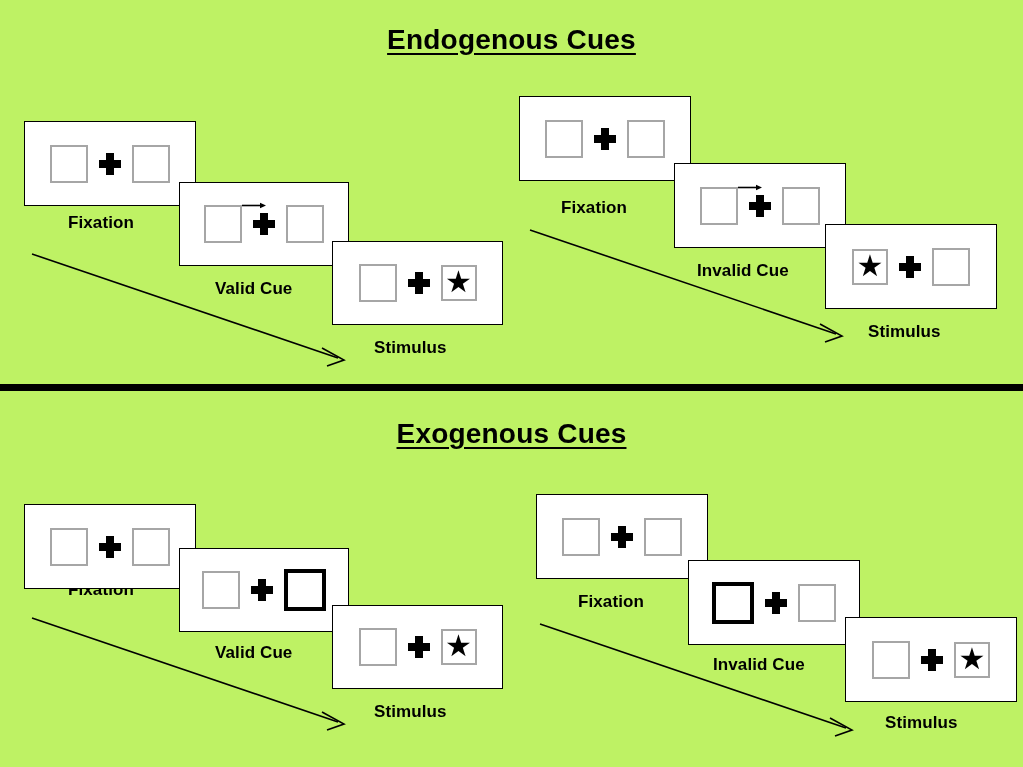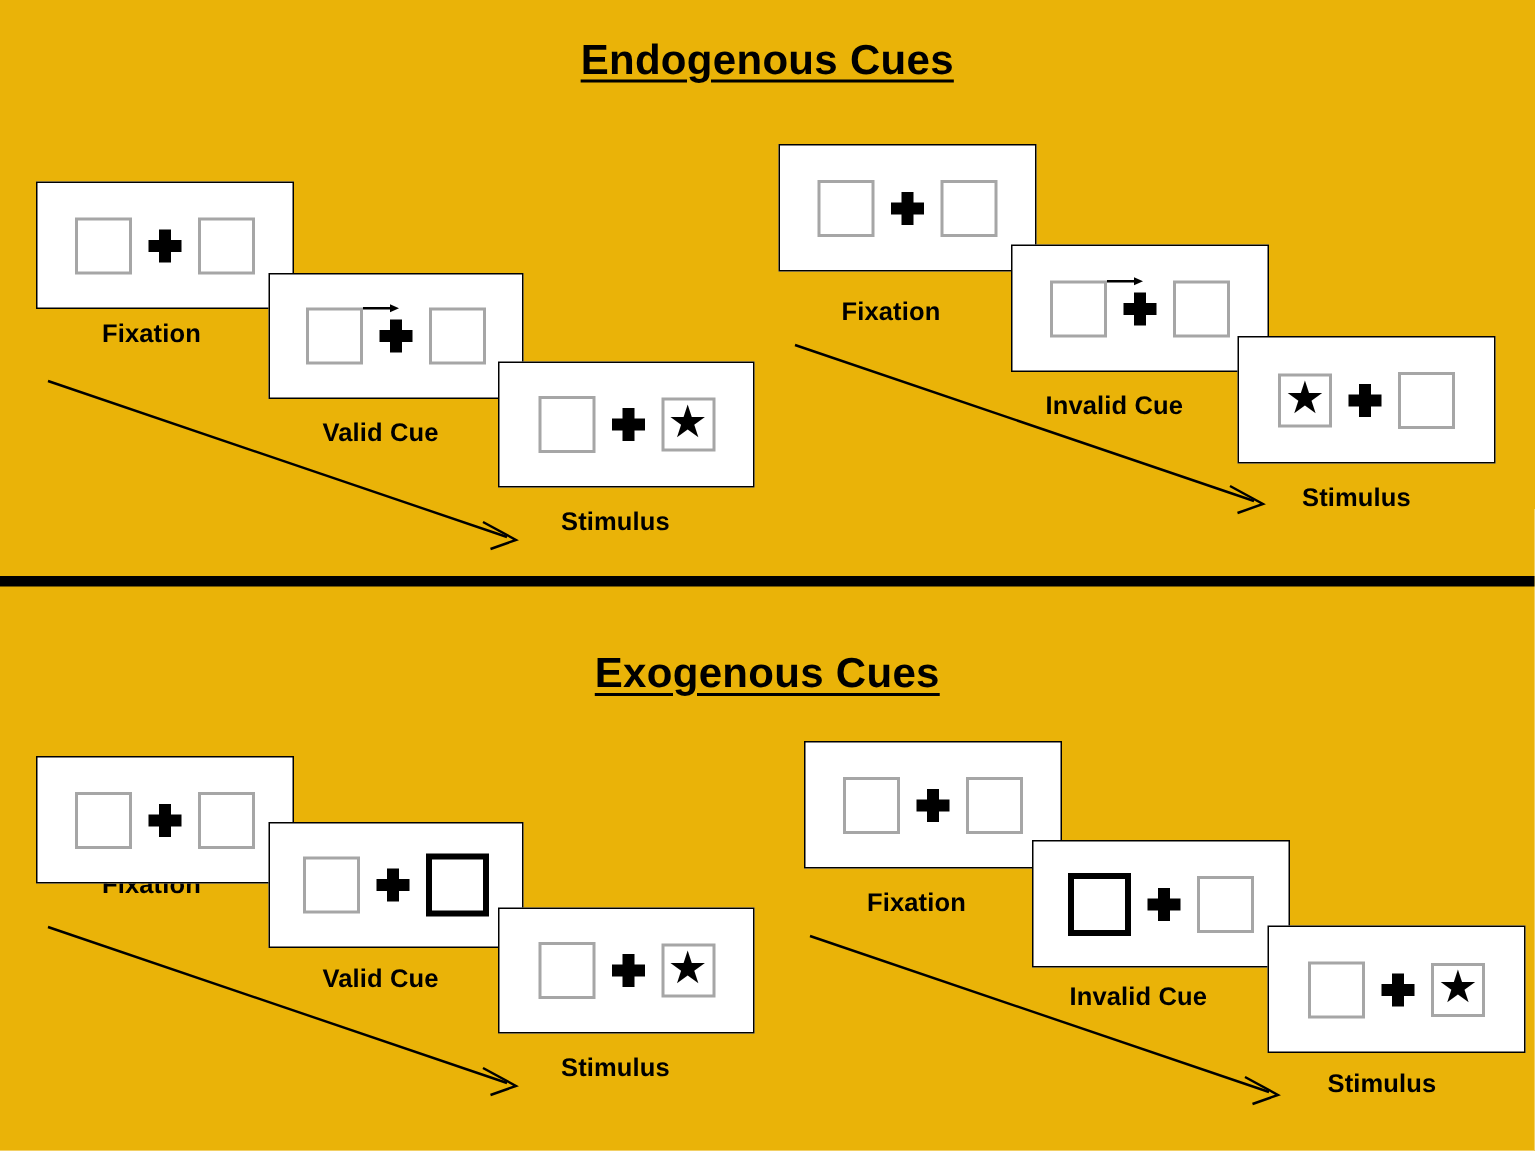--- a/index.html
+++ b/index.html
@@ -11,38 +11,38 @@
     width: 1023px;
     height: 767px;
     font-family: "Liberation Sans", sans-serif;
     color: #000000;
     overflow: hidden;
   }
   #stage {
     position: relative;
     width: 1023px;
     height: 767px;
-    background: #eab308;
+    background: #bef264;
   }
 
   
   .section-title {
     position: absolute;
     font-size: 28px;
     font-weight: bold;
     text-decoration: underline;
     text-underline-offset: 4px;
     letter-spacing: 0.2px;
     white-space: nowrap;
     text-align: center;
     width: 100%;
     left: 0;
   }
   #title-endogenous { top: 24px; }
-  #title-exogenous  { top: 433px; }
+  #title-exogenous  { top: 418px; }
 
   
   #divider {
     position: absolute;
     left: 0;
     top: 384px;
     width: 1023px;
     height: 7px;
     background: #000000;
   }

